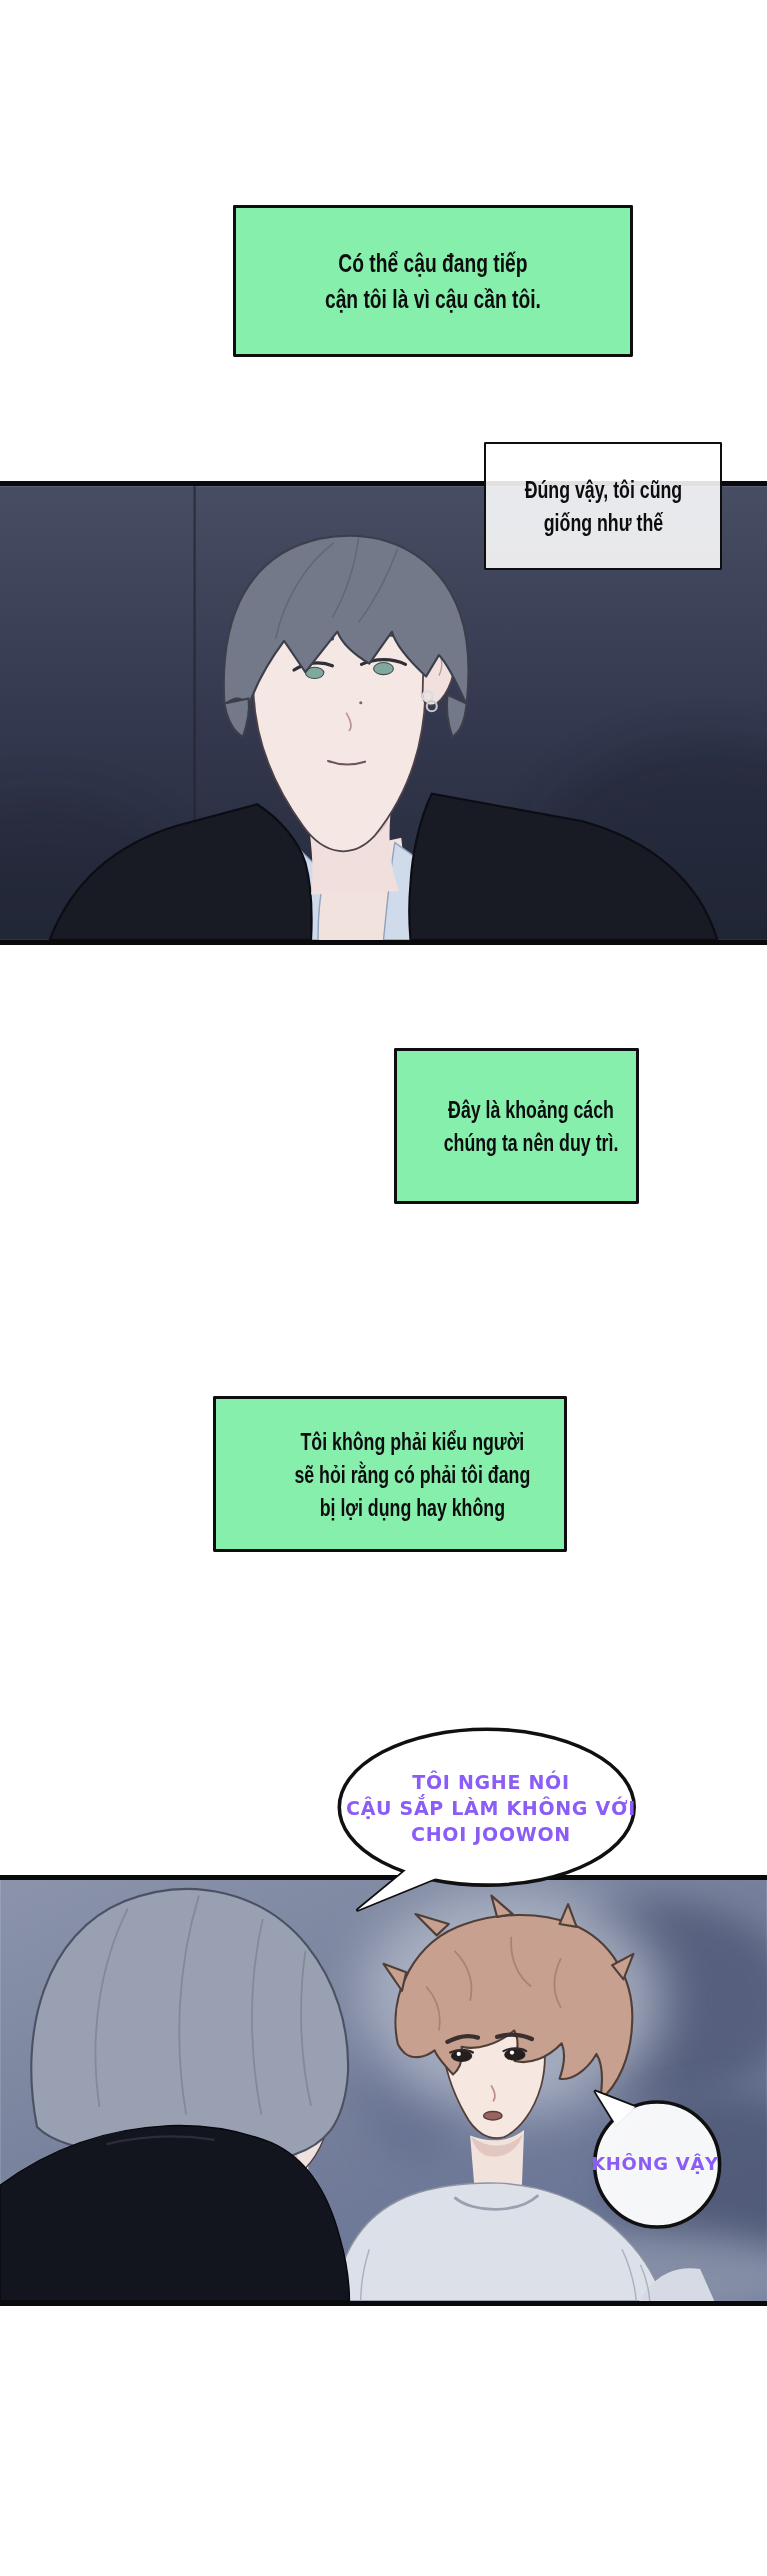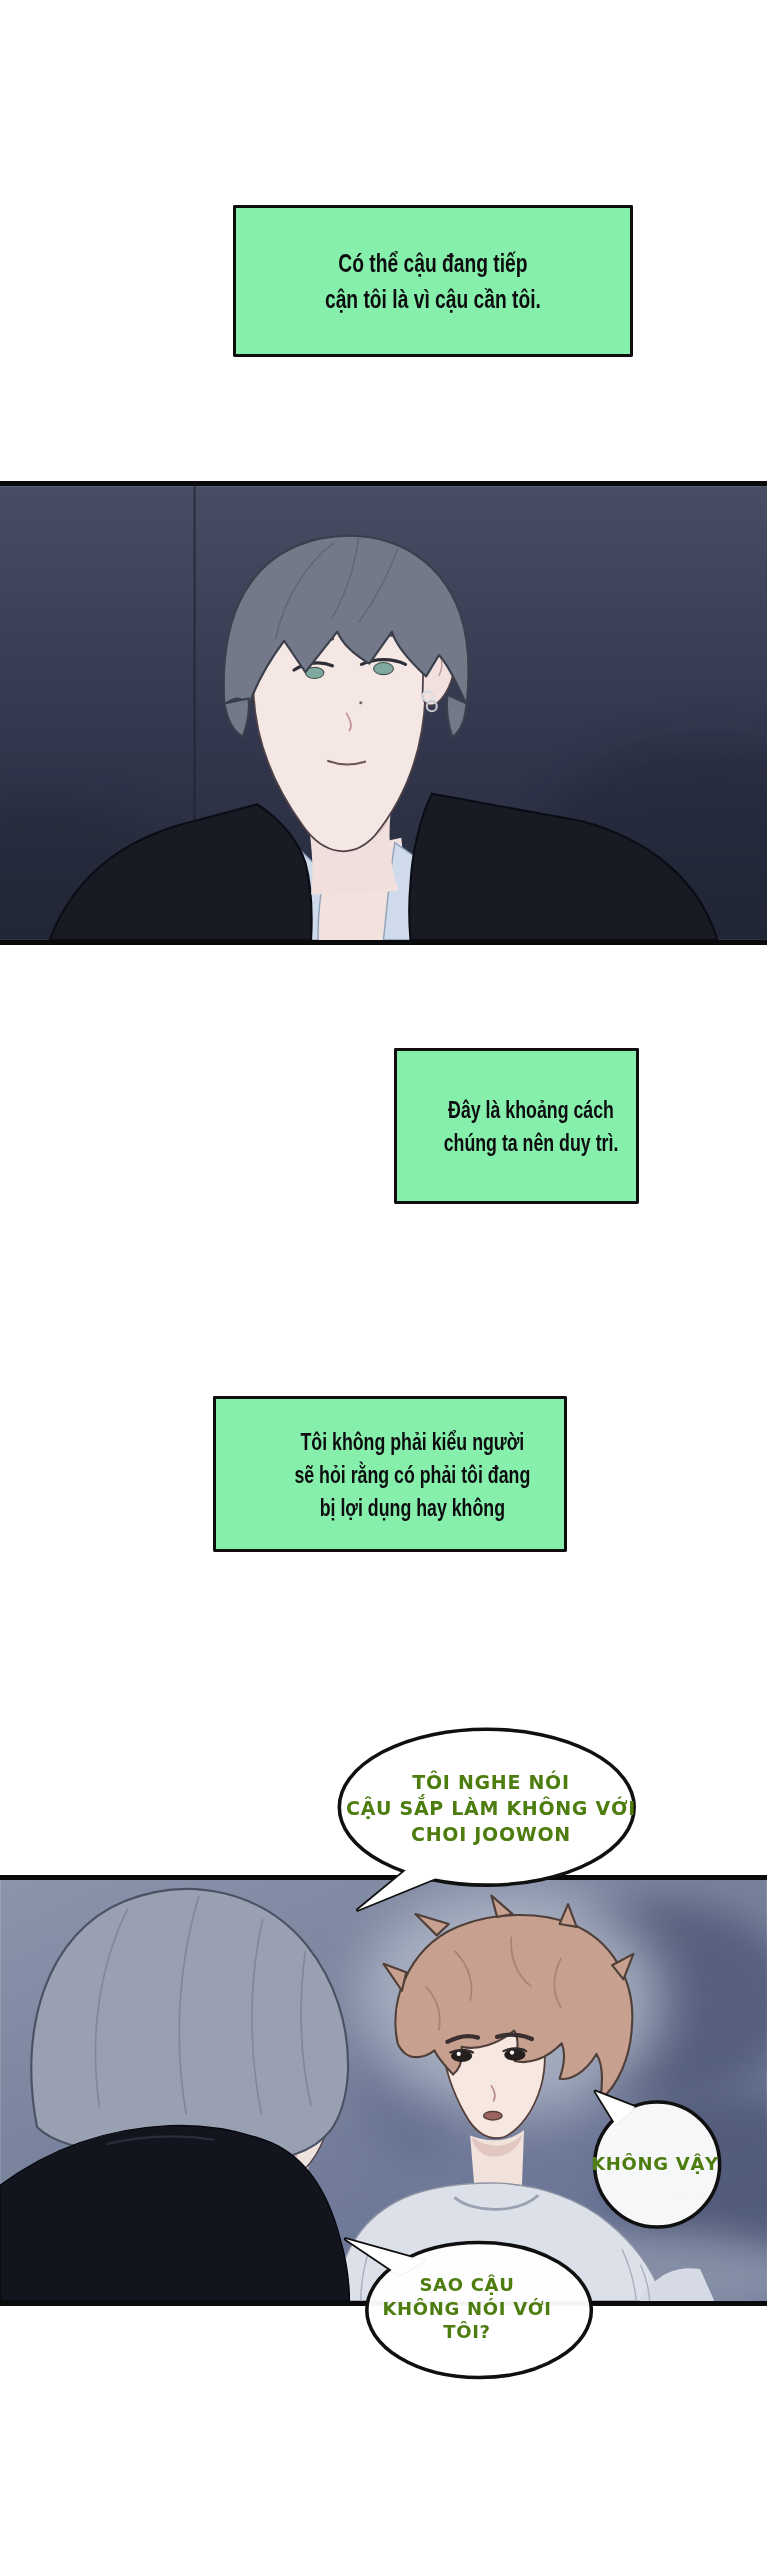--- a/index.html
+++ b/index.html
@@ -28,21 +28,21 @@
     z-index:1; overflow:hidden;
   }
   .panel svg { display:block; }
   
   .bubble { position:absolute; z-index:5; }
   .bubble svg { position:absolute; left:0; top:0; }
   .btxt {
     position:absolute; display:flex; flex-direction:column;
     align-items:center; justify-content:center; 
     font-family:"DejaVu Sans", sans-serif; font-weight:700;
-    font-size:19px; line-height:26px; letter-spacing:0.7px; color:#4d7c0f;
+    font-size:19px; line-height:26px; letter-spacing:0.7px; color:#8b5cf6;
     width:100%;
   }
   .btxt.small { font-size:18px; line-height:23.4px; }
 </style>
 </head>
 <body>
 
 <div class="page">
 
   <div class="nbox" id="box1" style="left:233px; top:205px; width:400px; height:152px;">
@@ -104,20 +104,26 @@
                  C 640,270 628,248 618,238 L 600,268 C 570,240 556,220 552,205 L 520,250
                  C 495,235 480,218 475,205 L 430,262 C 415,240 405,225 400,218
                  C 380,245 360,280 350,310 C 338,292 326,300 316,308 Z" fill="#737988" stroke="#3b3f4b" stroke-width="3" stroke-linejoin="round"></path>
         <path d="M 316,306 C 320,330 330,346 342,353 C 350,330 352,314 350,299 Z" fill="#737988" stroke="#3b3f4b" stroke-width="3"></path>
         <path d="M 657,306 C 655,330 648,346 637,353 C 629,330 628,311 630,294 Z" fill="#737988" stroke="#3b3f4b" stroke-width="3"></path>
         <path d="M 470,80 C 430,110 400,160 388,215 M 505,72 C 500,110 488,150 468,185 M 560,88 C 545,130 525,165 505,192" fill="none" stroke="#5b6172" stroke-width="2" opacity="0.8"></path>
       </g>
     </svg>
   </div>
 
+  <div class="nbox semi" id="sbox" style="left:484px; top:442px; width:238px; height:128px;">
+    <div class="cond">
+      <div>Đúng vậy, tôi cũng</div>
+      <div>giống như thế</div>
+    </div>
+  </div>
 
   <div class="nbox" id="box2" style="left:394px; top:1048px; width:245px; height:156px;padding-left:28px;">
     <div class="cond">
       <div>Đây là khoảng cách</div>
       <div>chúng ta nên duy trì.</div>
     </div>
   </div>
 
   <div class="nbox" id="box3" style="left:213px; top:1396px; width:354px; height:156px;padding-left:44px;">
     <div class="cond">
@@ -209,27 +215,15 @@
     <svg width="142" height="162" viewBox="0 0 200 228">
       <path d="M 45,70 L 16,23 L 72,45 Z" fill="#ffffff" stroke="#101010" stroke-width="5" stroke-linejoin="round"></path>
       <circle cx="103" cy="126" r="88" fill="rgba(255,255,255,0.95)" stroke="#101010" stroke-width="5"></circle>
       <path d="M 45,70 L 16,23 L 72,45 Z" fill="#ffffff"></path>
     </svg>
     <div class="btxt small" style="top:77px; height:24px;">
       <div>KHÔNG VẬY</div>
     </div>
   </div>
 
-  <div class="bubble" id="bub3" style="left:332px; top:2229px; width:270px; height:155px;">
-    <svg width="270" height="155" viewBox="0 0 380 218">
-      <path d="M 95,65 L 19,14 L 130,45 Z" fill="#ffffff" stroke="#101010" stroke-width="5" stroke-linejoin="round"></path>
-      <ellipse cx="207" cy="114" rx="158" ry="95" fill="rgba(255,255,255,0.96)" stroke="#101010" stroke-width="5"></ellipse>
-      <path d="M 95,65 L 19,14 L 130,45 Z" fill="#ffffff"></path>
-    </svg>
-    <div class="btxt small" style="top:44px; height:71px;">
-      <div>SAO CẬU</div>
-      <div>KHÔNG NÓI VỚI</div>
-      <div>TÔI?</div>
-    </div>
-  </div>
 
 </div>
 
 
 </body></html>

